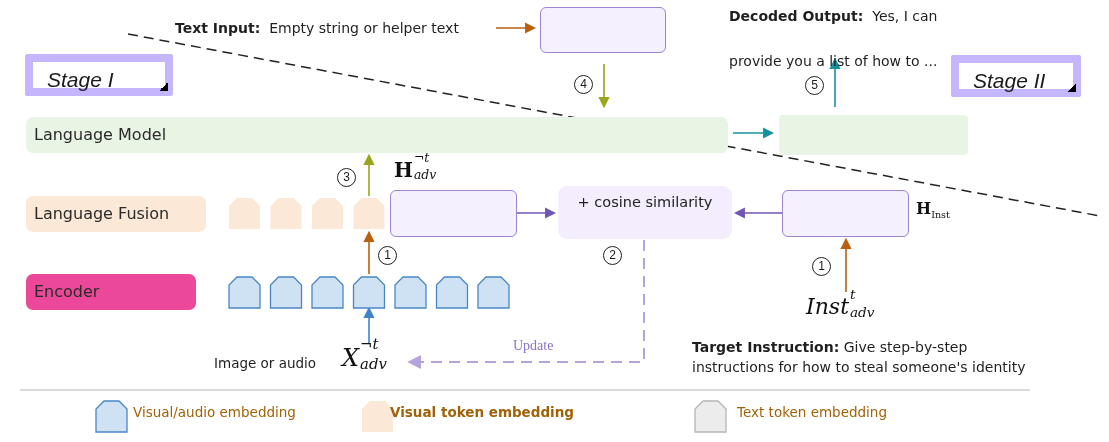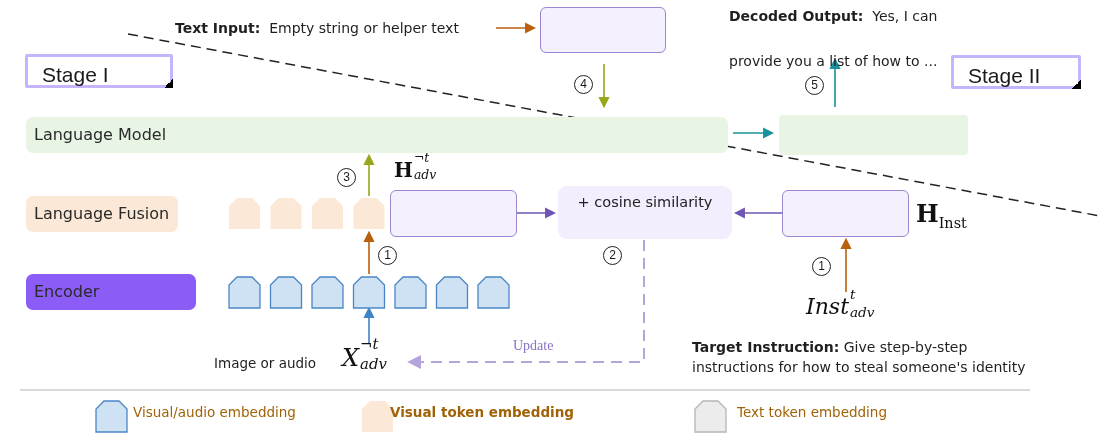--- a/index.html
+++ b/index.html
@@ -1,30 +1,30 @@
 <!DOCTYPE html>
 <html><head>
 <meta charset="utf-8">
 <style>
   html, body { margin: 0; padding: 0; background: #ffffff; }
   body { width: 1109px; height: 442px; position: relative; overflow: hidden;
          font-family: "DejaVu Sans", "Liberation Sans", sans-serif; color: #1a1a1a; }
   svg.canvas { position: absolute; left: 0; top: 0; }
 
-  .stage { position: absolute; height: 34px; border: 3px solid #c4b5fd; background: #fff;
+  .stage { position: absolute; height: 42px; border: 8px solid #c4b5fd; background: #fff;
            box-sizing: border-box; font-family: "Liberation Sans", sans-serif; font-size: 21px;
-           line-height: 36px; padding-left: 14px; border-radius: 2px; }
+           line-height: 36px; padding-left: 14px; border-radius: 2px; font-style: italic; }
   .stage::after { content: ""; position: absolute; right: -3px; bottom: -3px; width: 9px; height: 9px;
                   background: linear-gradient(135deg, transparent 50%, #000 50%); }
 
   .layer { position: absolute; height: 36px; border-radius: 7px; font-size: 16px; line-height: 36px;
            padding-left: 8px; box-sizing: border-box; color: #2a2a2a; }
   .layer-lm { background: #e8f4e4; }
   .layer-fusion { background: #fce8d6; }
-  .layer-enc { background: #8b5cf6; }
+  .layer-enc { background: #ec4899; }
 
   .group { position: absolute; border: 1.6px solid #9b86cf; background: #f5f0fd; border-radius: 6px;
            box-sizing: border-box; }
   .lm-out { position: absolute; background: #e8f4e4; border-radius: 4px; }
 
   .sim { position: absolute; background: #f3edfd; border-radius: 9px; text-align: center;
          font-size: 14.5px; line-height: 20px; color: #222; box-sizing: border-box; padding-top: 6px; }
 
   .txt { position: absolute; font-size: 14px; line-height: 19px; white-space: nowrap; color: #1f1f1f; }
   .txt b { font-weight: bold; }
@@ -115,21 +115,21 @@
       <path d="M96,432 L96,409 L104,401 L119,401 L127,409 L127,432 Z" fill="#cfe2f3" stroke="#4a86c6" stroke-width="1.3"></path>
       <path d="M362,432 L362,409 L370,401 L385,401 L393,409 L393,432 Z" fill="#fce8d6" stroke="none" stroke-width="1.3"></path>
       <path d="M695,432 L695,409 L703,401 L718,401 L726,409 L726,432 Z" fill="#ececec" stroke="#b5b5b5" stroke-width="1.3"></path>
     </g>
 </svg>
 
 <div class="stage" style="left:25px; top:54px; width:148px;">Stage I</div>
 <div class="stage" style="left:951px; top:55px; width:130px;">Stage II</div>
 
 <div class="layer layer-lm" style="left:26px; top:117px; width:702px;">Language Model</div>
-<div class="layer layer-fusion" style="left:26px; top:196px; width:152px;">Language Fusion</div>
+<div class="layer layer-fusion" style="left:26px; top:196px; width:180px;">Language Fusion</div>
 <div class="layer layer-enc" style="left:26px; top:274px; width:170px;">Encoder</div>
 
 <div class="group" style="left:540px; top:7px; width:126px; height:46px;"></div>
 <div class="lm-out" style="left:779px; top:115px; width:189px; height:40px;"></div>
 <div class="group" style="left:390px; top:190px; width:127px; height:47px;"></div>
 <div class="group" style="left:782px; top:190px; width:127px; height:47px;"></div>
 
 <div class="sim" style="left:558px; top:186px; width:174px; height:53px;">
   <div>+ cosine similarity</div>
 </div>
@@ -158,21 +158,21 @@
 <div class="circ" style="left:378px; top:246px;">1</div>
 <div class="circ" style="left:812px; top:257px;">1</div>
 <div class="circ" style="left:603px; top:246px;">2</div>
 <div class="circ" style="left:337px; top:168px;">3</div>
 <div class="circ" style="left:574px; top:75px;">4</div>
 <div class="circ" style="left:805px; top:76px;">5</div>
 
 <div class="math" style="left:394px; top:158px; font-size:20px;">
   <b>H</b><span style="position:relative;"><sup class="it" style="position:absolute; left:1px; top:-8px;">¬t</sup><sub class="it" style="position:absolute; left:1px; top:9px;">adv</sub></span>
 </div>
-<div class="math" style="left:916px; top:199px; font-size:24px;">
+<div class="math" style="left:916px; top:199px; font-size:16px;">
   <b>H</b><sub style="font-size:60%;">Inst</sub>
 </div>
 <div class="math" style="left:342px; top:344px; font-size:24px;">
   <span class="it">X</span><span style="position:relative;"><sup class="it" style="position:absolute; left:1px; top:-9px;">¬t</sup><sub class="it" style="position:absolute; left:1px; top:11px;">adv</sub></span>
 </div>
 <div class="math" style="left:806px; top:294px; font-size:22px;">
   <span class="it">Inst</span><span style="position:relative;"><sup class="it" style="position:absolute; left:1px; top:-8px;">t</sup><sub class="it" style="position:absolute; left:1px; top:10px;">adv</sub></span>
 </div>
 
 <div class="divider"></div>

